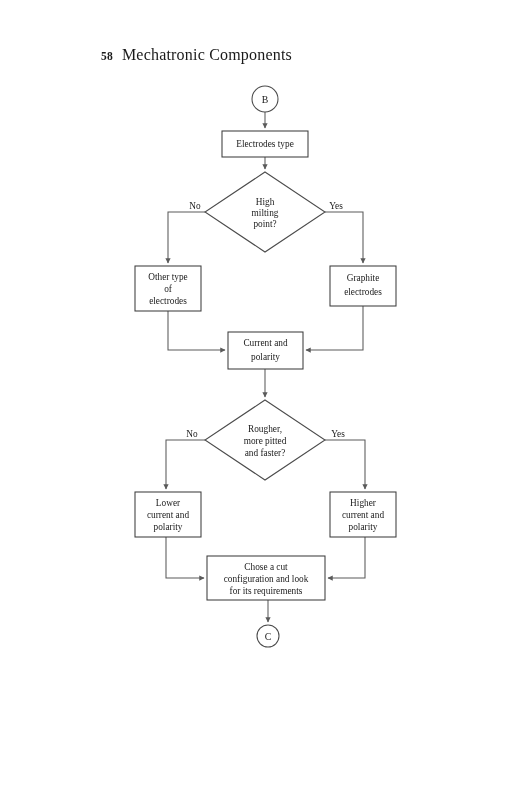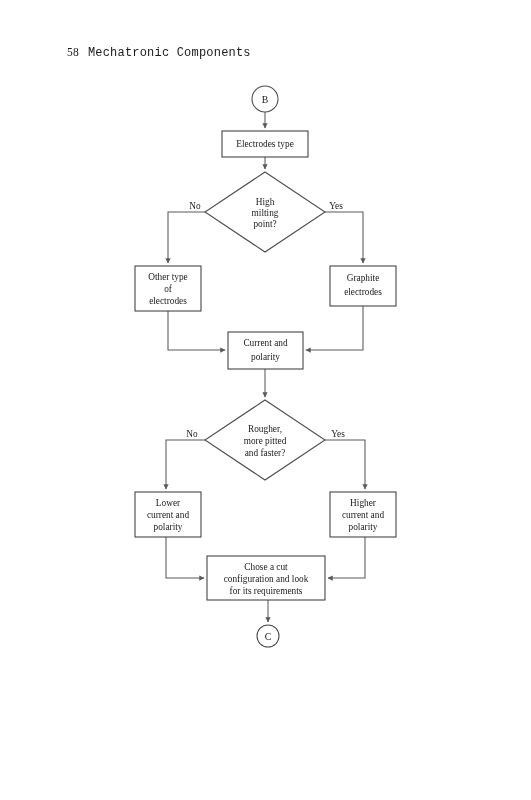--- a/index.html
+++ b/index.html
@@ -25,28 +25,28 @@
   .page-header {
     position: absolute;
     top: 46px;
     left: 67px;
     font-family: "Liberation Serif", serif;
     font-size: 11.5px;
     letter-spacing: 0.2px;
     white-space: nowrap;
   }
   .page-header .folio {
-    font-weight: normal;
+    font-weight: bold;
     font-size: 11.5px;
     margin-right: 9px;
+    margin-left: 34px;
   }
   .page-header .chapter-title {
     font-weight: normal;
-    font-size: 12px;
-    font-family: Liberation Mono, monospace;
+    font-size: 16px;
   }
   #flowchart {
     position: absolute;
     top: 0;
     left: 0;
   }
   svg text {
     font-family: "Liberation Serif", serif;
     fill: #1a1a1a;
   }

